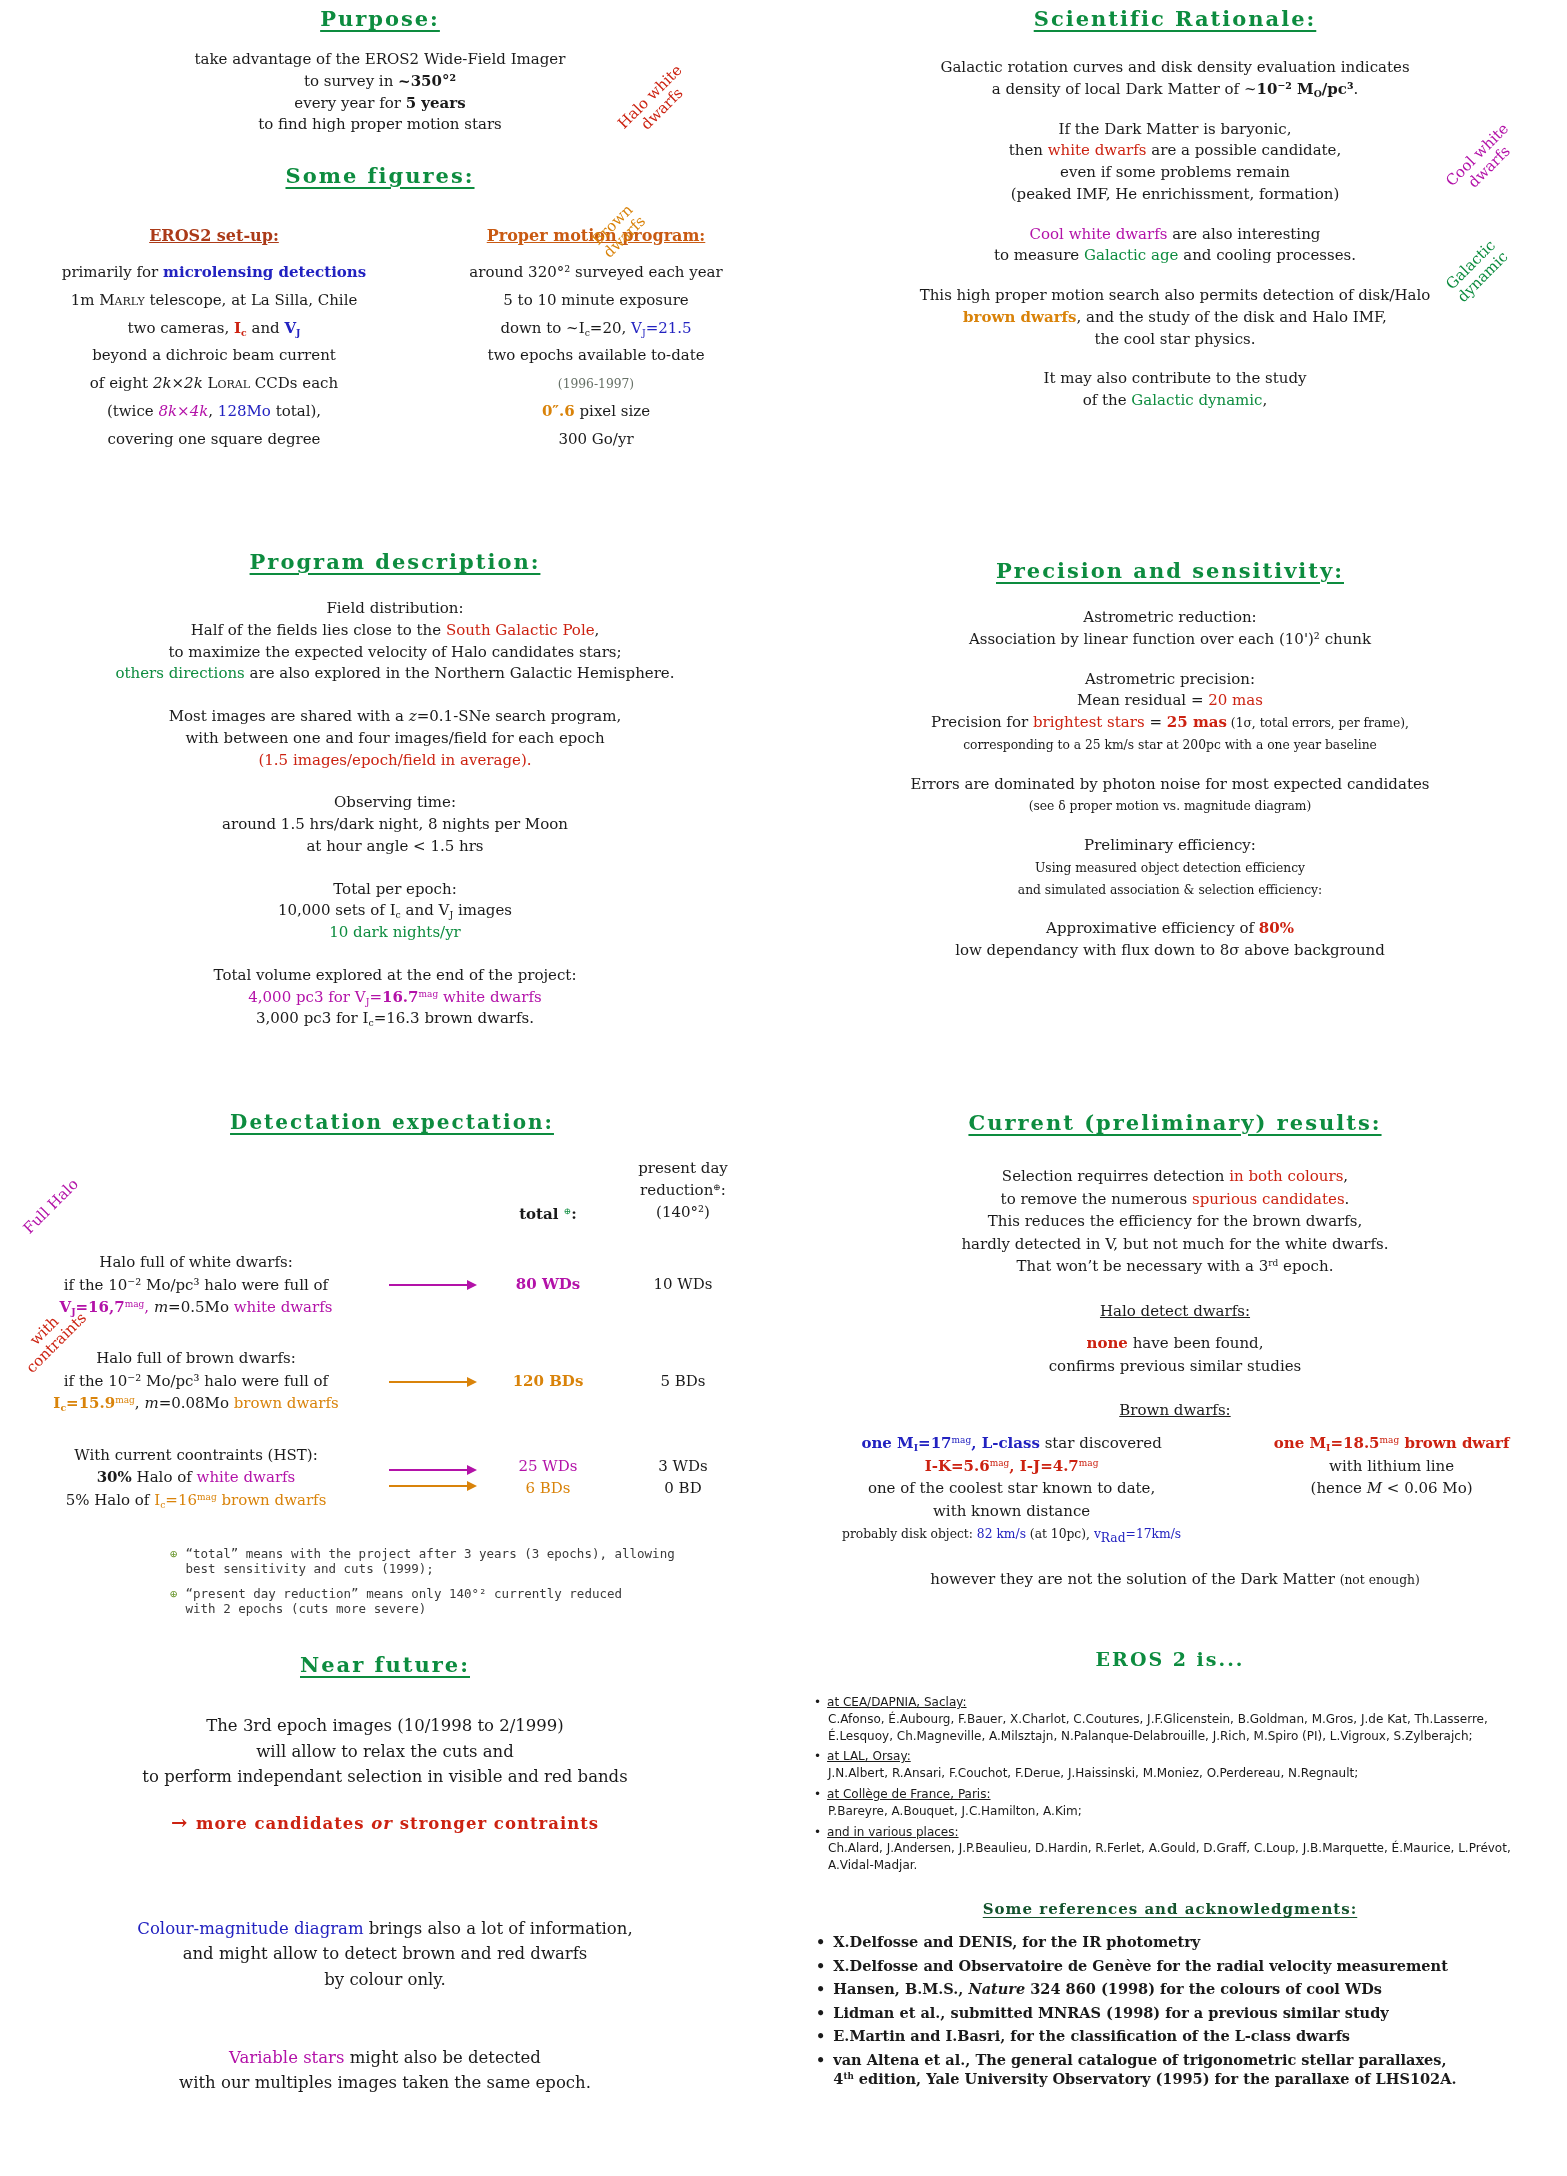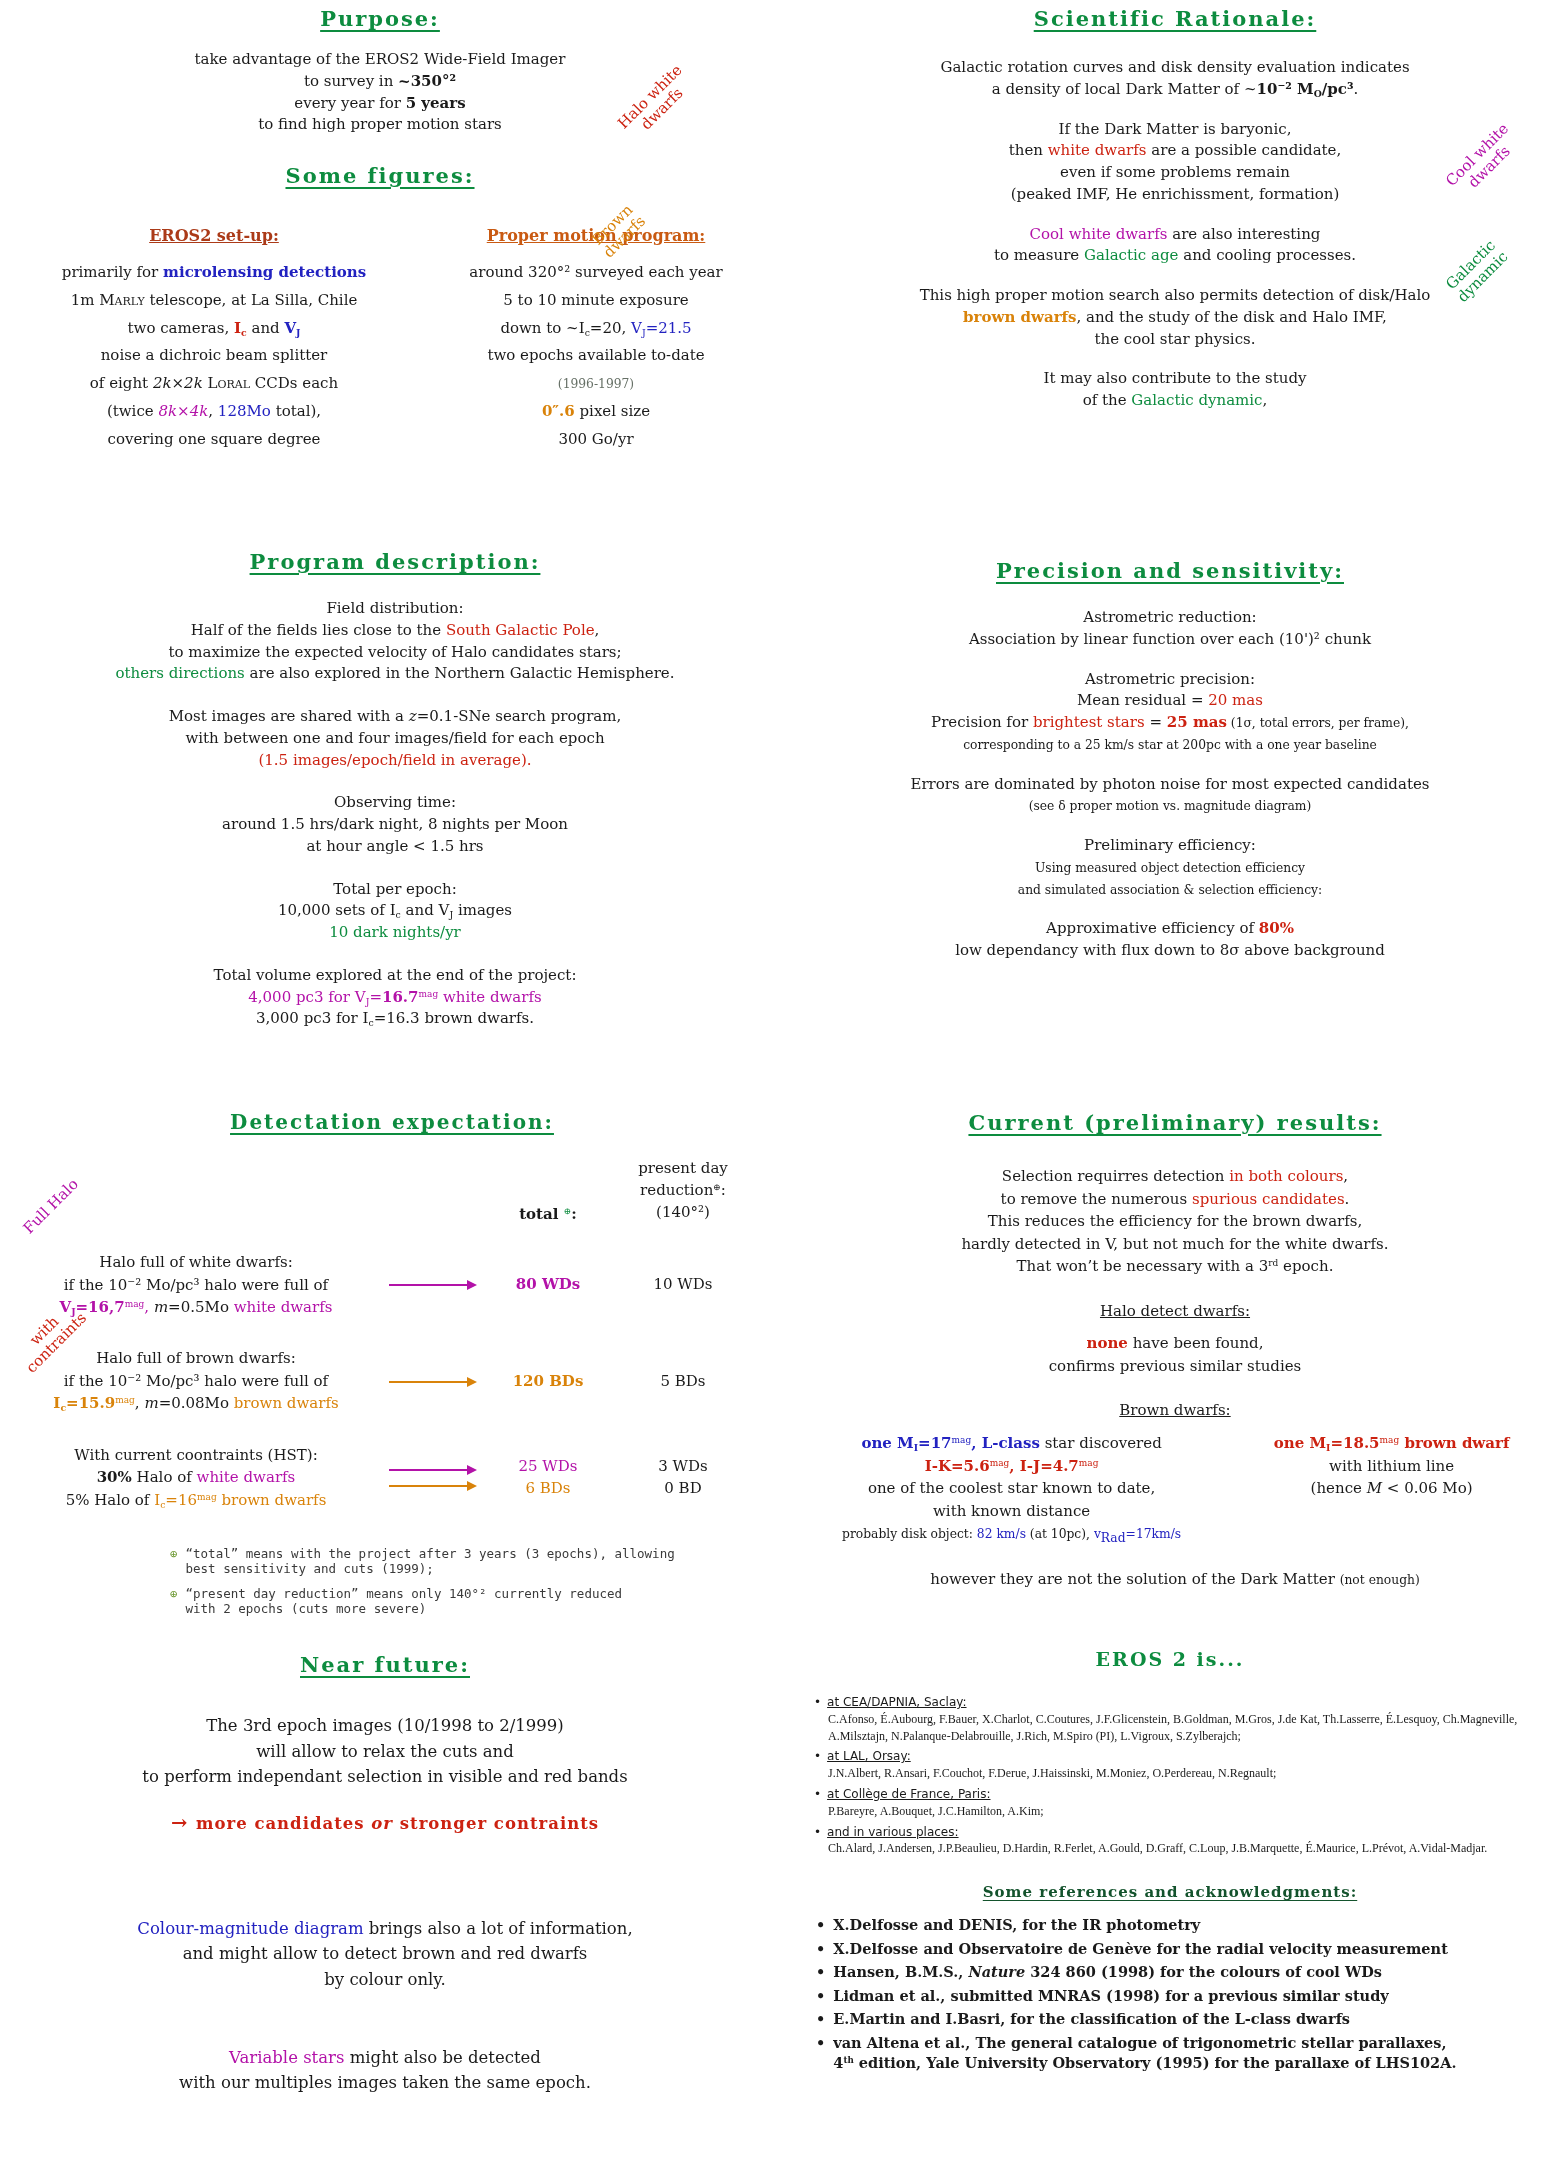--- a/index.html
+++ b/index.html
@@ -72,21 +72,21 @@
   .bdcols{display:flex;margin-top:6px;}
   .bdcols .col-l{width:57%;}
   .bdcols .col-r{width:43%;}
 
   
   .groups{text-align:left;font-family:"DejaVu Sans",sans-serif;font-size:12px;
           line-height:1.4;margin:24px 0 0 6px;}
   .group{margin-bottom:4px;}
   .ghead{display:flex;gap:6px;}
   .ghead .head-label{text-decoration:underline;}
-  .gnames{margin-left:14px;font-family:Liberation Serif, serif;}
+  .gnames{margin-left:14px;}
 
   
   .refs{text-align:left;margin-left:8px;font-size:14.5px;font-weight:bold;}
   .refitem{display:flex;gap:8px;margin-bottom:4px;line-height:1.35;}
   .refitem .rtext{white-space:pre-line;}
 </style>
 </head>
 <body>
 
 <div id="poster">
@@ -104,21 +104,21 @@
   <section class="sec" id="figures">
     <div class="h1">Some figures:</div>
   </section>
 
   <section class="sec" id="setup">
     <div class="h2 brick">EROS2 set-up:</div>
     <div>
         <div class="ln"><span>primarily for </span><span class="blue bold">microlensing detections</span></div>
         <div class="ln"><span>1m </span><span class="sc">Marly</span><span> telescope, at La Silla, Chile</span></div>
         <div class="ln"><span>two cameras, </span><span class="red bold">I</span><span class="red bold sub">c</span><span> and </span><span class="blue bold">V</span><span class="blue bold sub">J</span></div>
-        <div class="ln"><span>noise a dichroic beam splitter</span></div>
+        <div class="ln"><span>beyond a dichroic beam current</span></div>
         <div class="ln"><span>of eight </span><span class="italic">2k×2k</span><span> </span><span class="sc">Loral</span><span> CCDs each</span></div>
         <div class="ln"><span>(twice </span><span class="magenta italic">8k×4k</span><span>,  </span><span class="blue">128Mo</span><span> total),</span></div>
         <div class="ln"><span>covering one square degree</span></div>
       </div>
   </section>
 
   <section class="sec" id="pm">
     <div class="h2 burnt">Proper motion program:</div>
     <div>
         <div class="ln"><span>around 320°² surveyed each year</span></div>

